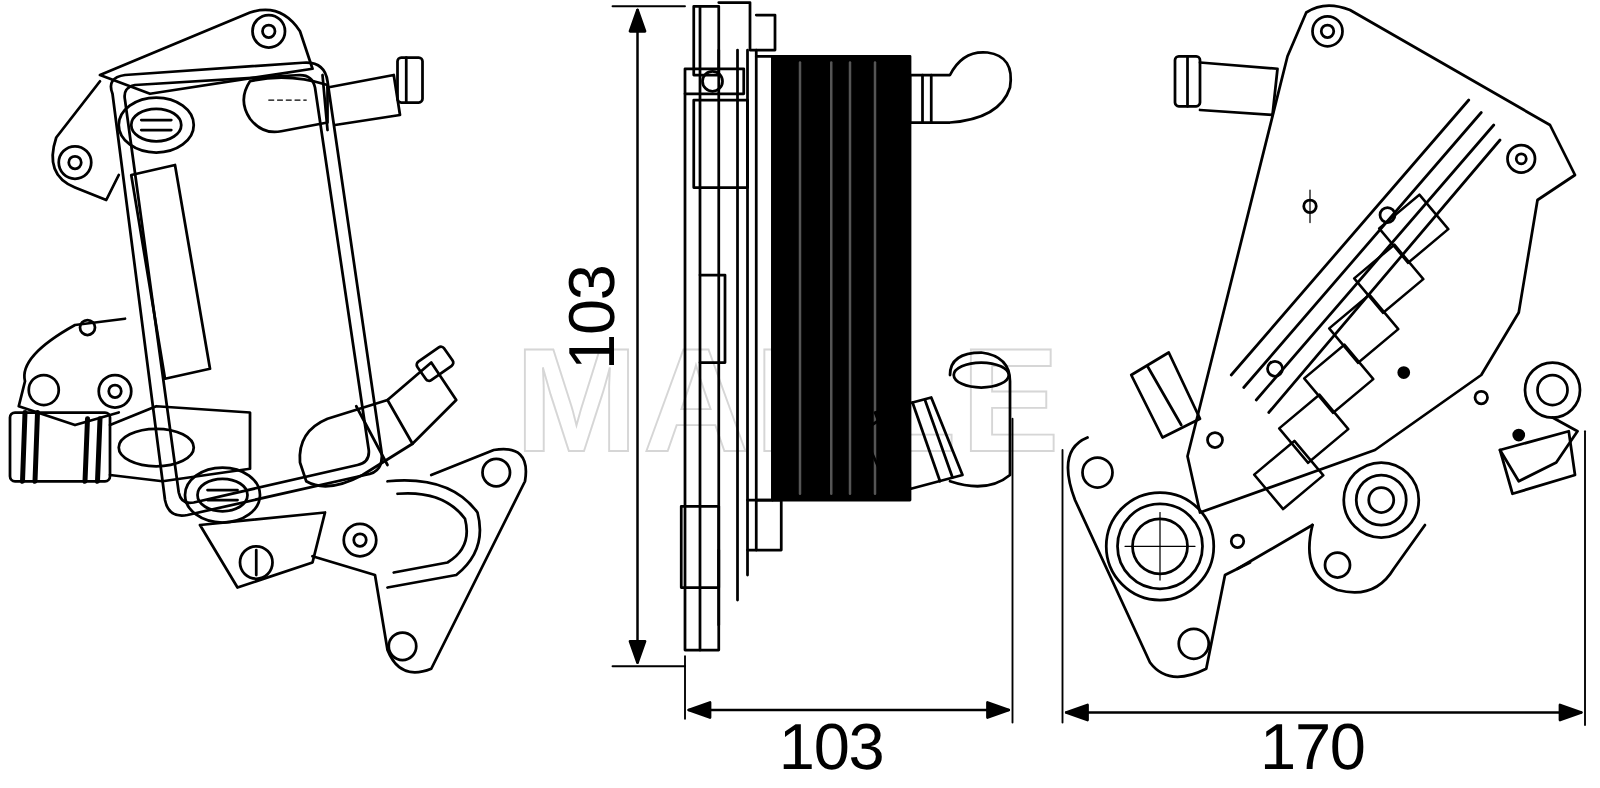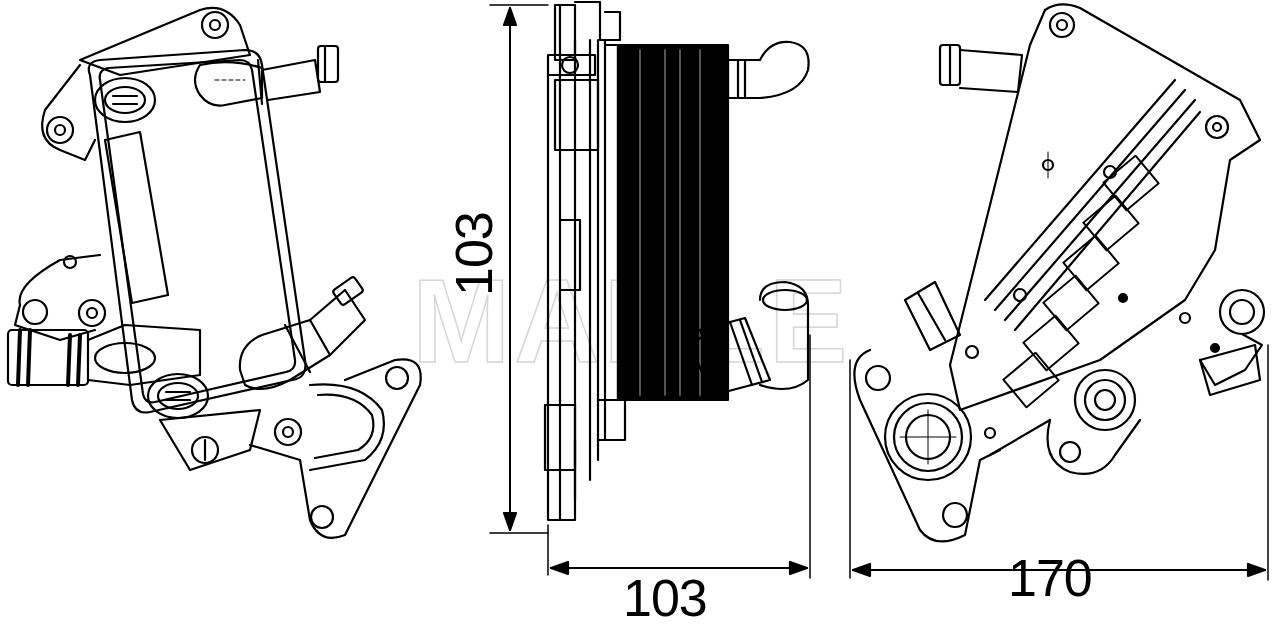--- a/index.html
+++ b/index.html
@@ -1,20 +1,20 @@
 <!DOCTYPE html>
 <html><head>
 <meta charset="utf-8">
 <style>
   html,body{margin:0;padding:0;background:#ffffff;}
   body{width:1280px;height:630px;position:relative;overflow:hidden;font-family:"Liberation Sans",sans-serif;}
   #canvas{position:absolute;left:0;top:0;width:1280px;height:630px;}
   .dim-label{position:absolute;font-family:"Liberation Sans",sans-serif;font-size:52px;color:#000;line-height:1;letter-spacing:-1px;}
   #dim-bottom-left{left:623px;top:572px;}
-  #dim-bottom-right{left:1008px;top:552px;}
+  #dim-bottom-right{left:1008px;top:572px;}
   #dim-vertical{left:448px;top:196px;transform-origin:0 0;transform:translate(0,100px) rotate(-90deg);}
   .watermark{position:absolute;left:412px;top:262px;font-family:"Liberation Sans",sans-serif;font-size:118px;font-weight:bold;color:transparent;-webkit-text-stroke:1.5px #cfcfcf;letter-spacing:4px;line-height:1;opacity:.85;}
 </style>
 </head>
 <body>
 
 <div class="watermark">MAHLE</div>
 
 <svg id="canvas" viewBox="0 0 1280 630" xmlns="http://www.w3.org/2000/svg" fill="none" stroke="#000" stroke-width="2.2" stroke-linejoin="round" stroke-linecap="round">
 

